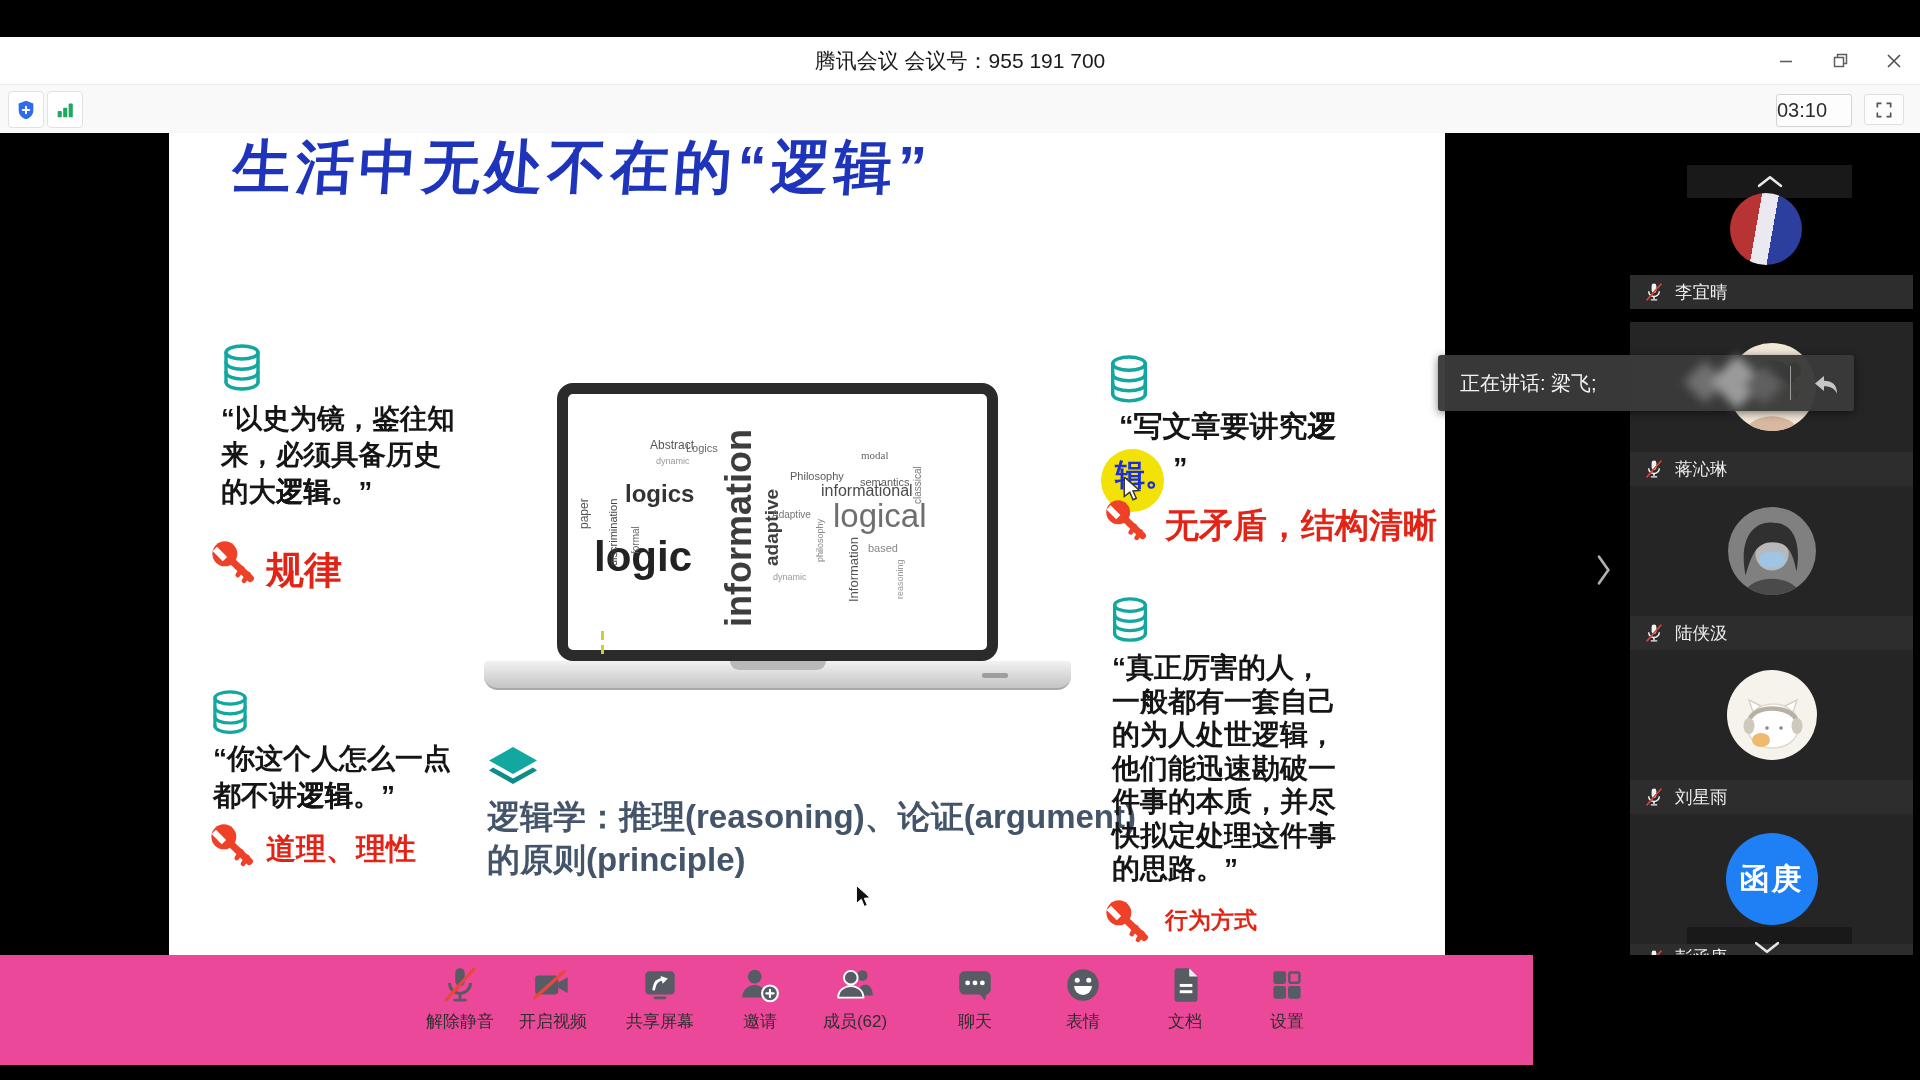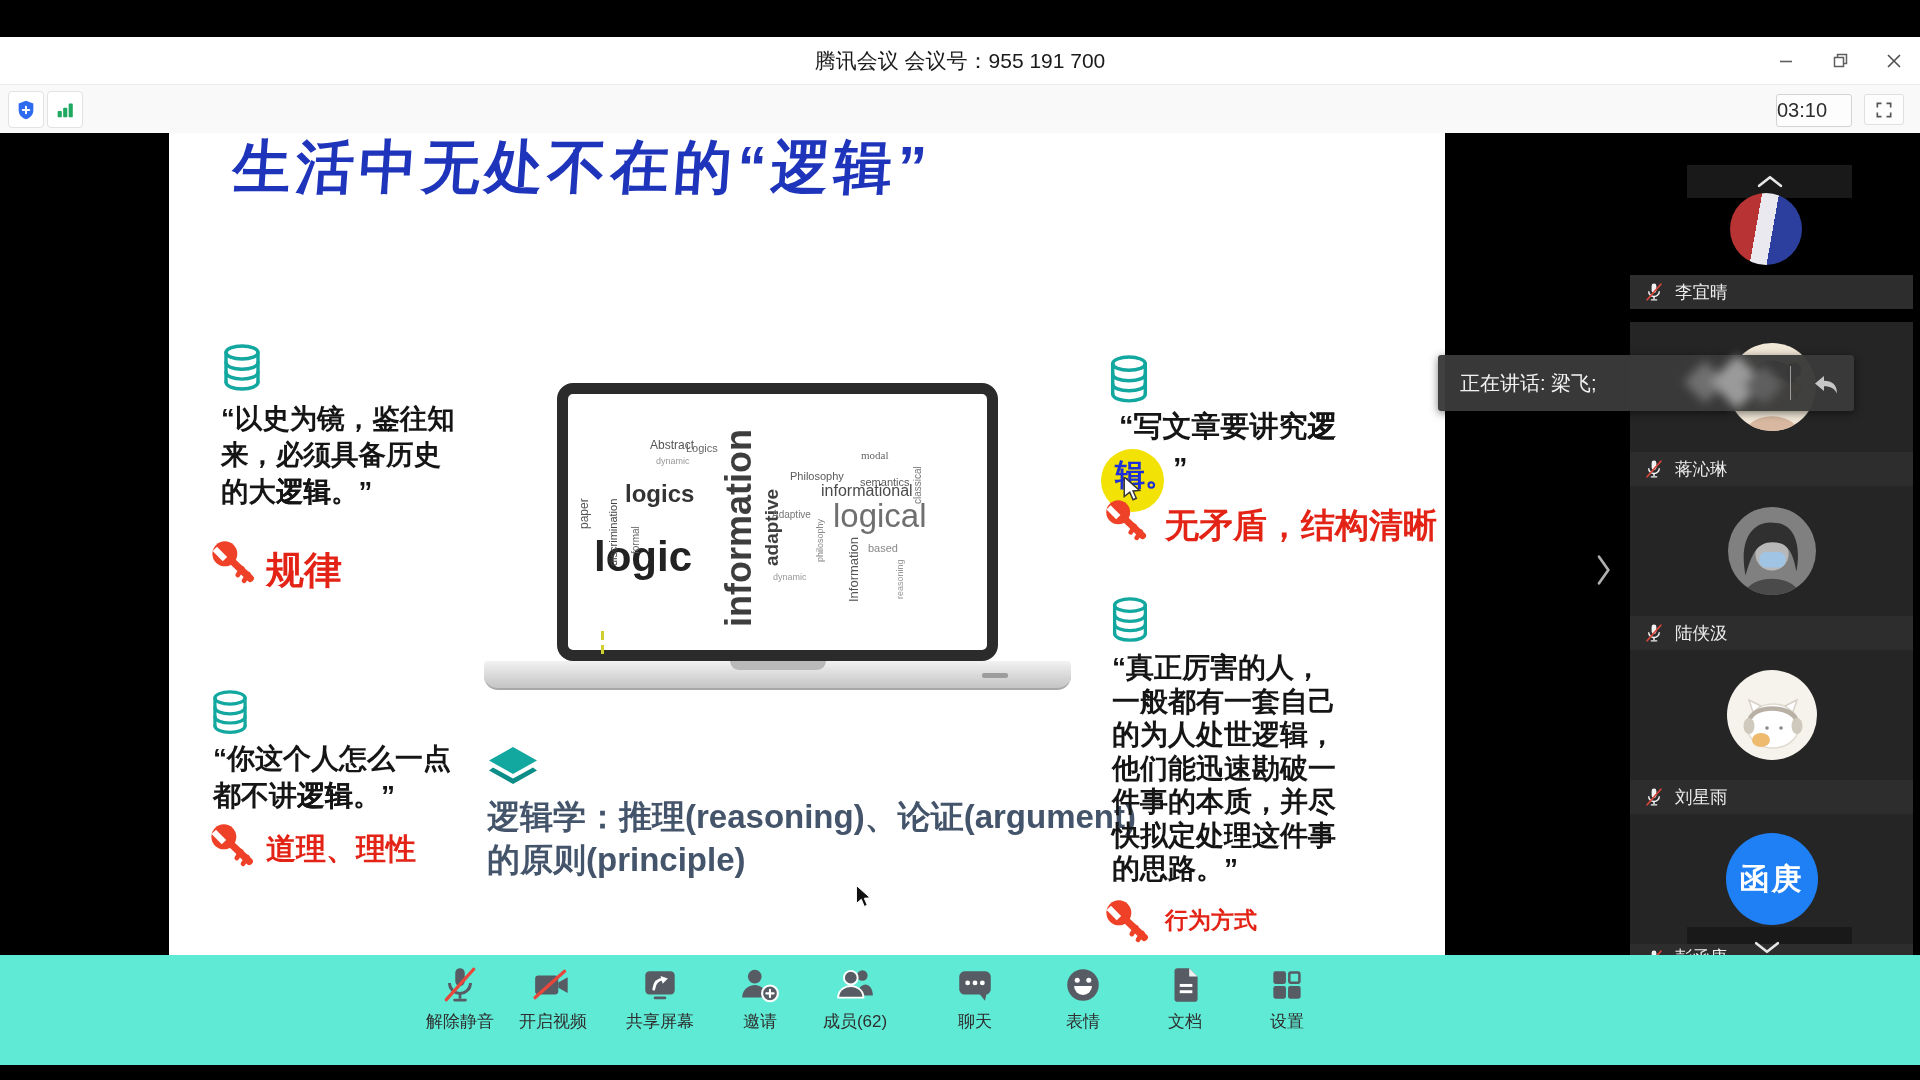--- a/index.html
+++ b/index.html
@@ -50,21 +50,21 @@
   .p-video{left:1630px;width:283px;height:130px;background:#252525;display:flex;align-items:center;justify-content:center;}
   .scroll-strip{left:1687px;width:165px;background:#191919;display:flex;align-items:center;justify-content:center;}
   .banner{left:1438px;top:222px;width:416px;height:56px;background:rgba(58,58,58,.97);border-radius:3px;
           box-shadow:0 2px 8px rgba(0,0,0,.5);z-index:30;}
   .banner .txt{left:22px;top:0;height:56px;line-height:56px;font-size:20px;color:#f2f2f2;white-space:nowrap;}
   .b-diamond{position:absolute;background:#8f8f8f;filter:blur(5px);transform:rotate(45deg);}
   .b-divider{left:352px;top:11px;width:1px;height:34px;background:#9b9b9b;}
   .avatar-blue{width:92px;height:92px;border-radius:50%;background:#1f80f5;color:#fff;font-size:30px;
                font-weight:bold;display:flex;align-items:center;justify-content:center;letter-spacing:2px;}
   
-  .toolbar{left:0;top:955px;width:1920px;height:110px;background:#5eead4;}
+  .toolbar{left:0;top:955px;width:1533px;height:110px;background:#ec4899;}
   .tb-item{top:8px;width:96px;height:92px;display:flex;flex-direction:column;align-items:center;background:none;border:none;}
   .tb-item .lbl{margin-top:4px;font-size:17px;color:#2f2f2f;white-space:nowrap;}
   .bottom-black{left:0;top:1065px;width:1920px;height:15px;background:#000;}
   .top-black{left:0;top:0;width:1920px;height:37px;background:#000;}
 </style>
 </head>
 <body>
 
 <svg width="0" height="0" style="position:absolute">
   <symbol id="sym-db" viewBox="0 0 46 52">

